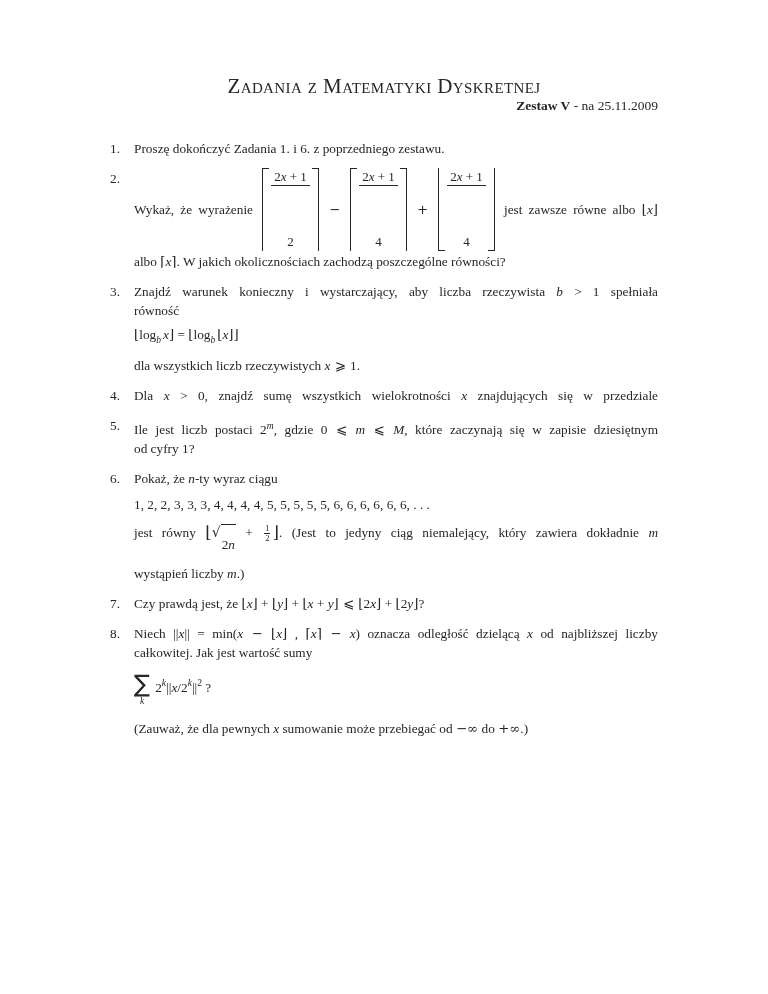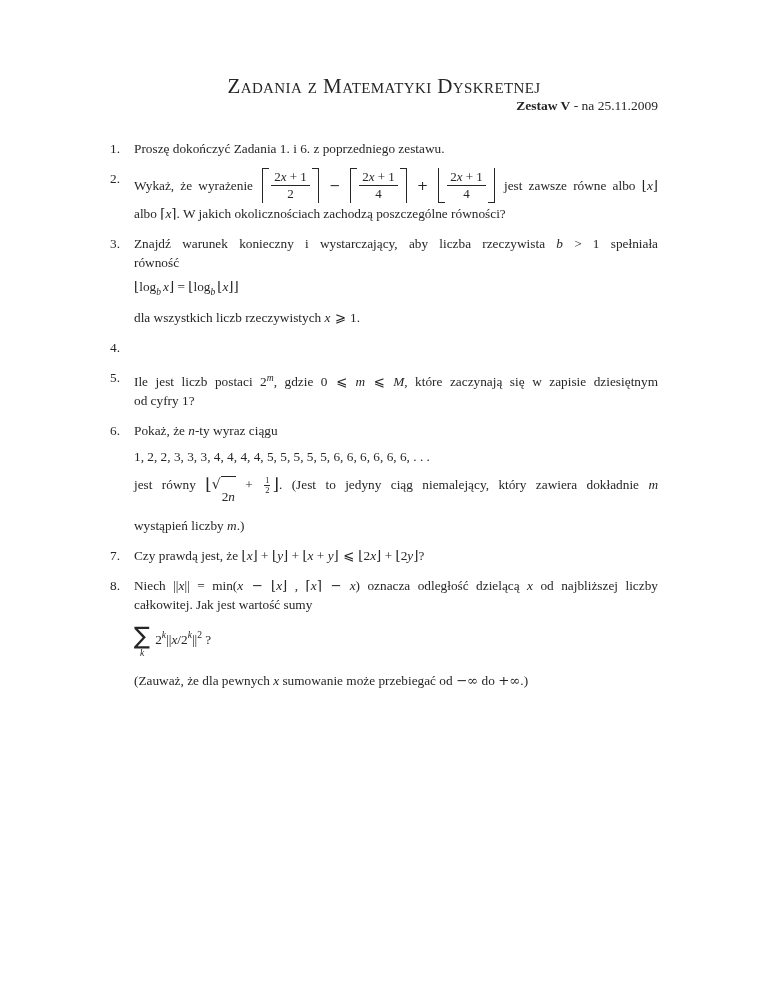--- a/index.html
+++ b/index.html
@@ -30,21 +30,21 @@
   .seg-brbig{font-size:1.25em;vertical-align:-1px;}
   .seg-sup{font-size:0.72em;vertical-align:super;}
   .seg-sub{font-size:0.72em;vertical-align:sub;margin-right:2px;}
 
   .fracwrap{display:inline-flex;align-items:stretch;vertical-align:middle;margin:0 3px;position:relative;top:-1px;}
   .tbr{width:6px;flex:none;}
   .tbr.l.ceil{border-left:1.4px solid currentColor;border-top:1.4px solid currentColor;}
   .tbr.r.ceil{border-right:1.4px solid currentColor;border-top:1.4px solid currentColor;}
   .tbr.l.floor{border-left:1.4px solid currentColor;border-bottom:1.4px solid currentColor;}
   .tbr.r.floor{border-right:1.4px solid currentColor;border-bottom:1.4px solid currentColor;}
-  .frac{display:flex;flex-direction:column;align-items:center;padding:1px 2px;font-size:13px;line-height:16px;}
+  .frac{display:flex;flex-direction:column;align-items:center;padding:1px 2px;font-size:13px;line-height:16px;gap:48px;}
   .fnum{border-bottom:1px solid currentColor;padding:0 3px;}
   .fden{padding:0 3px;}
 
   .sqrtwrap{display:inline-flex;align-items:flex-start;}
   .sqrt-rad{font-family:"DejaVu Serif","DejaVu Sans",serif;font-size:14px;line-height:16px;}
   .sqrt-vinc{border-top:1.2px solid currentColor;line-height:15px;padding:12px 1px;}
 
   .sfrac{display:inline-flex;flex-direction:column;align-items:center;font-size:8.5px;line-height:8.5px;vertical-align:middle;margin:0 2px;position:relative;top:-1px;}
   .sfrac .sn{border-bottom:0.8px solid currentColor;padding:0 1px;}
   .sfrac .sd{padding:0 1px;}
@@ -104,20 +104,21 @@
         <div class="line j"><span class="seg-txt">Znajdź warunek konieczny i wystarczający, aby liczba rzeczywista </span><span class="seg-var">b</span><span class="seg-txt"> &gt; 1 spełniała</span></div>
         <div class="line"><span class="seg-txt">równość</span></div>
         <div class="display"><span class="seg-sym">⌊</span><span class="seg-txt">log</span><span class="seg-sub seg-var">b</span><span class="seg-var">x</span><span class="seg-sym">⌋</span><span class="seg-txt"> = </span><span class="seg-sym">⌊</span><span class="seg-txt">log</span><span class="seg-sub seg-var">b</span><span class="seg-sym">⌊</span><span class="seg-var">x</span><span class="seg-sym">⌋⌋</span></div>
         <div class="line"><span class="seg-txt">dla wszystkich liczb rzeczywistych </span><span class="seg-var">x</span><span class="seg-sym"> ⩾ </span><span class="seg-txt">1.</span></div>
       </div>
     </div>
 
     <div class="item">
       <div class="inum">4.</div>
       <div class="ibody">
+        <div class="line j"><span class="seg-txt">Dla </span><span class="seg-var">x</span><span class="seg-txt"> &gt; 0, znajdź sumę wszystkich wielokrotności </span><span class="seg-var">x</span><span class="seg-txt"> znajdujących się w przedziale</span></div>
       </div>
     </div>
 
     <div class="item">
       <div class="inum">5.</div>
       <div class="ibody">
         <div class="line j"><span class="seg-txt">Ile jest liczb postaci 2</span><span class="seg-sup seg-var">m</span><span class="seg-txt">, gdzie 0</span><span class="seg-sym"> ⩽ </span><span class="seg-var">m</span><span class="seg-sym"> ⩽ </span><span class="seg-var">M</span><span class="seg-txt">, które zaczynają się w zapisie dziesiętnym</span></div>
         <div class="line"><span class="seg-txt">od cyfry 1?</span></div>
       </div>
     </div>

